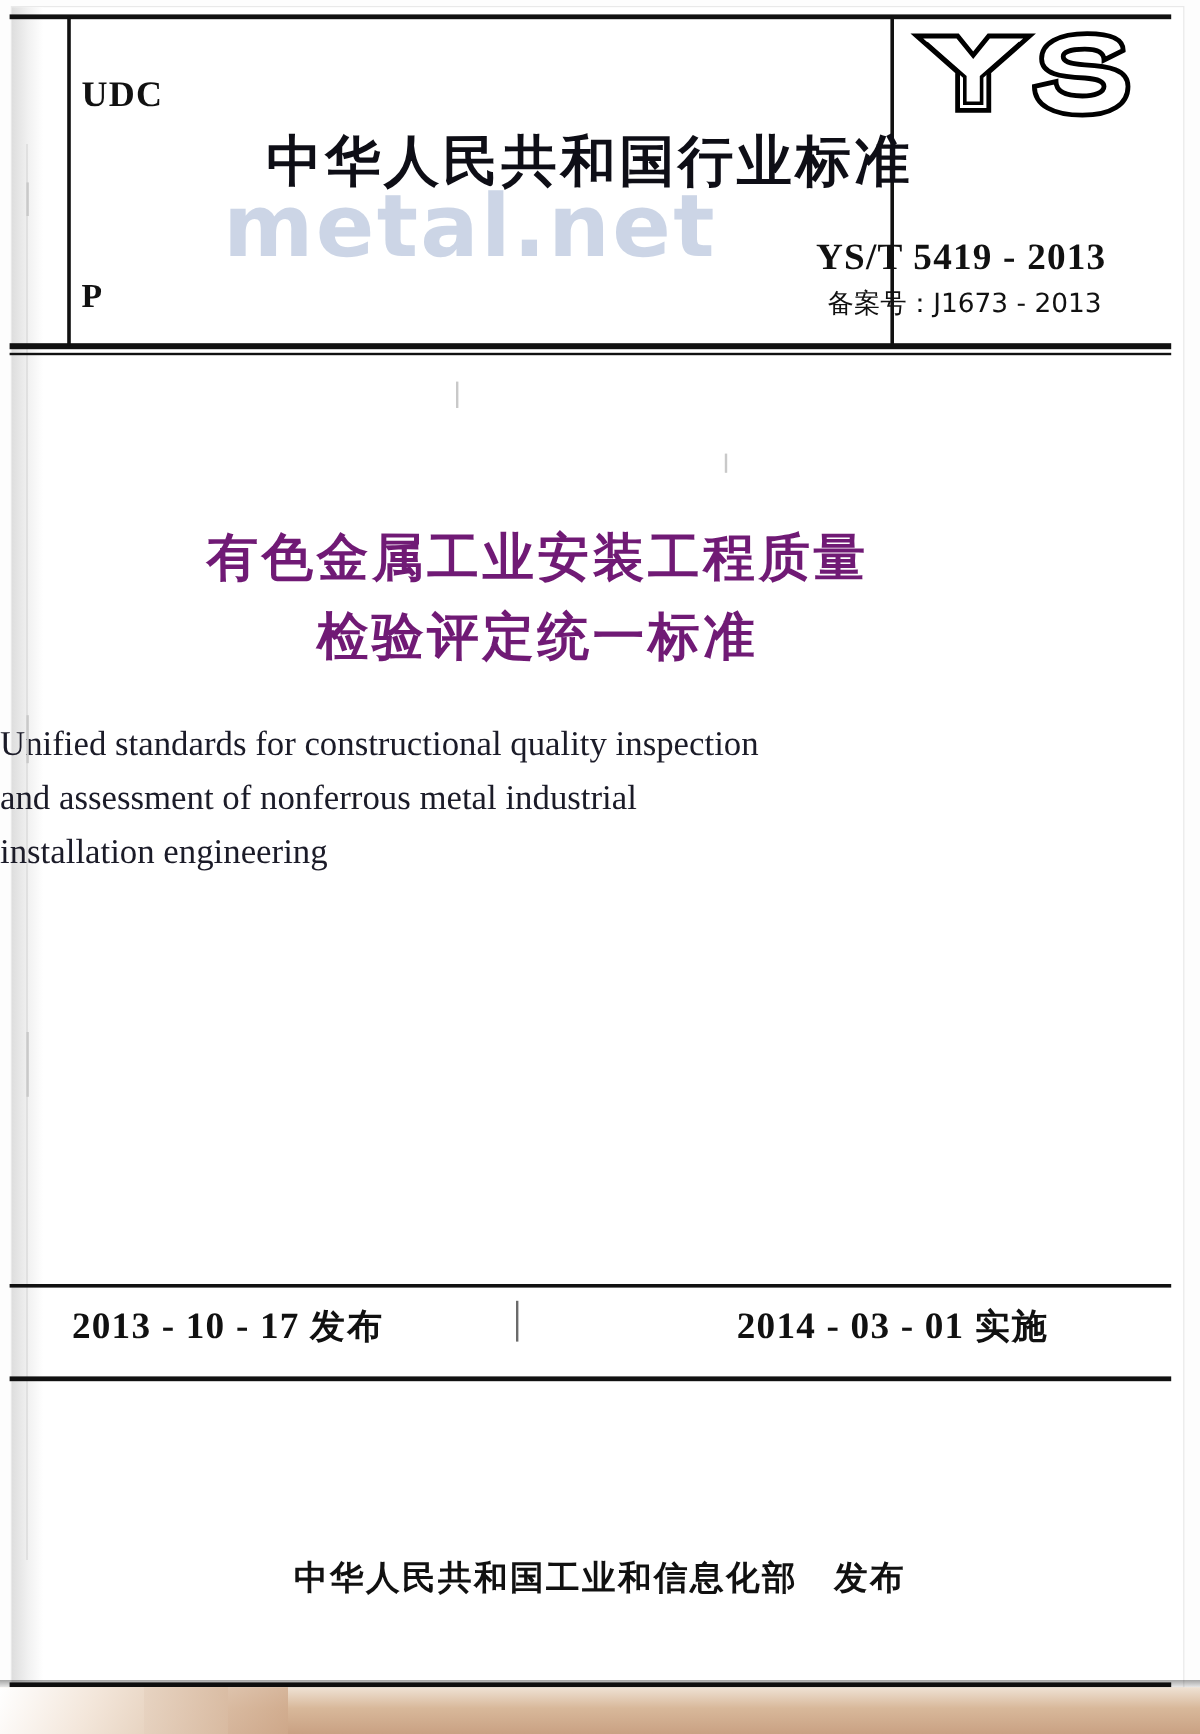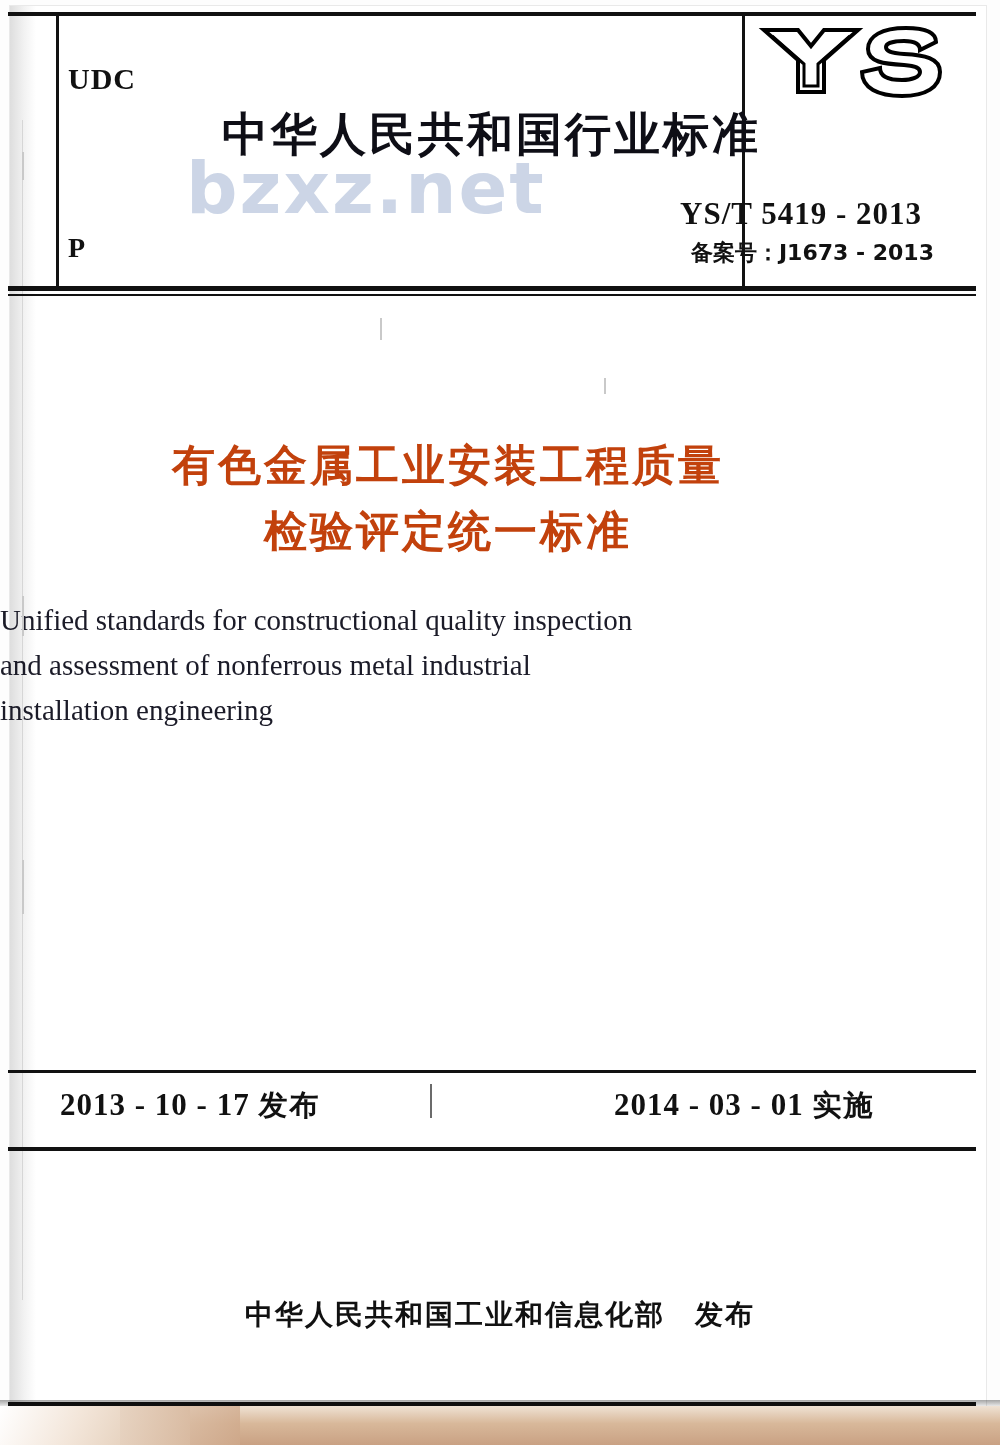--- a/index.html
+++ b/index.html
@@ -132,44 +132,44 @@
     width: 290px;
     text-align: center;
     font-family: "Liberation Serif", serif;
     font-weight: bold;
     font-size: 31px;
     letter-spacing: 1px;
     color: #111;
   }
   .record-no {
     position: absolute;
-    left: 604px;
+    left: 588px;
     top: 238px;
     width: 330px;
     text-align: right;
     font-family: "DejaVu Sans", sans-serif;
-    font-weight: bold;
+    font-weight: normal;
     font-size: 22px;
     letter-spacing: 0px;
     color: #111;
   }
 
   
   .main-title {
     position: absolute;
     left: 0;
     top: 432px;
     width: 896px;
     text-align: center;
     font-family: "DejaVu Sans", sans-serif;
     font-weight: bold;
     font-size: 43px;
     line-height: 66px;
     letter-spacing: 3px;
-    color: #c2410c;
+    color: #701a75;
   }
   .main-title div { white-space: nowrap; }
 
   .en-title {
     position: absolute;
     left: 0;
     top: 598px;
     width: 1000px;
     text-align: left;
     font-family: "Liberation Serif", serif;
@@ -300,21 +300,21 @@
         <path d="M14 14 L46 42 L46 64 L60 64 L60 42 L92 14" stroke-width="3"></path>
 
         <path d="M178 20 C178 10 166 6 148 6 C124 6 110 14 110 27 C110 40 126 42 146 43 C158 44 162 46 162 50 C162 55 154 58 144 58 C130 58 122 54 122 46 L104 50 C104 66 120 74 144 74 C168 74 182 65 182 50 C182 36 166 33 146 32 C132 31 128 29 128 25 C128 21 136 19 146 19 C156 19 162 22 162 28 Z" fill="#fff"></path>
       </g>
     </svg>
   </div>
 
   <div class="std-no">YS/T 5419 - 2013</div>
   <div class="record-no">备案号：J1673 - 2013</div>
 
-  <div class="watermark">bzxz.net</div>
+  <div class="watermark">metal.net</div>
 
   <div class="main-title">
     <div>有色金属工业安装工程质量</div>
     <div>检验评定统一标准</div>
   </div>
 
   <div class="en-title">
     <div>Unified standards for constructional quality inspection</div>
     <div>and assessment of nonferrous metal industrial</div>
     <div>installation engineering</div>

